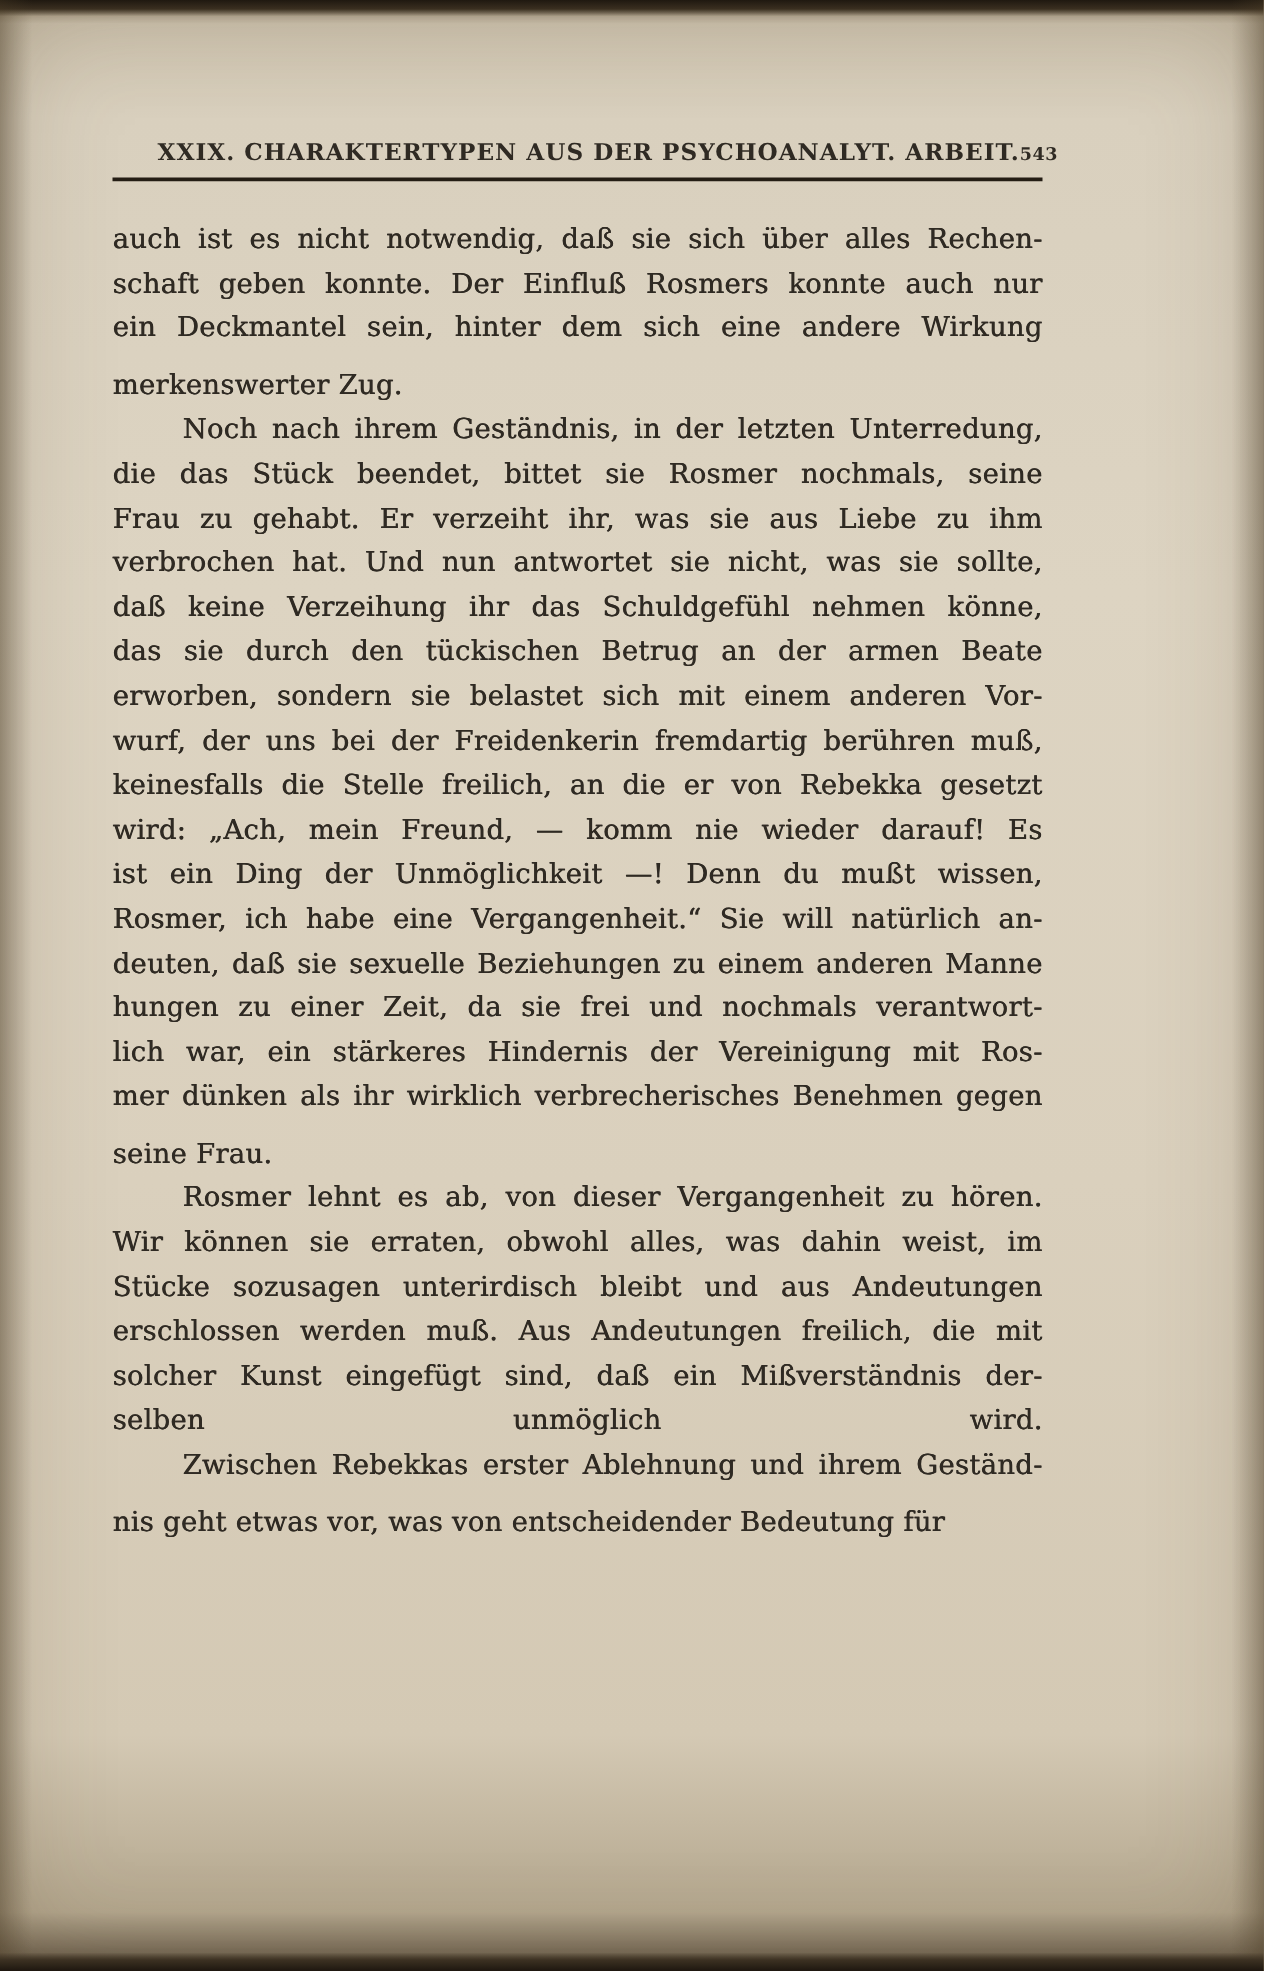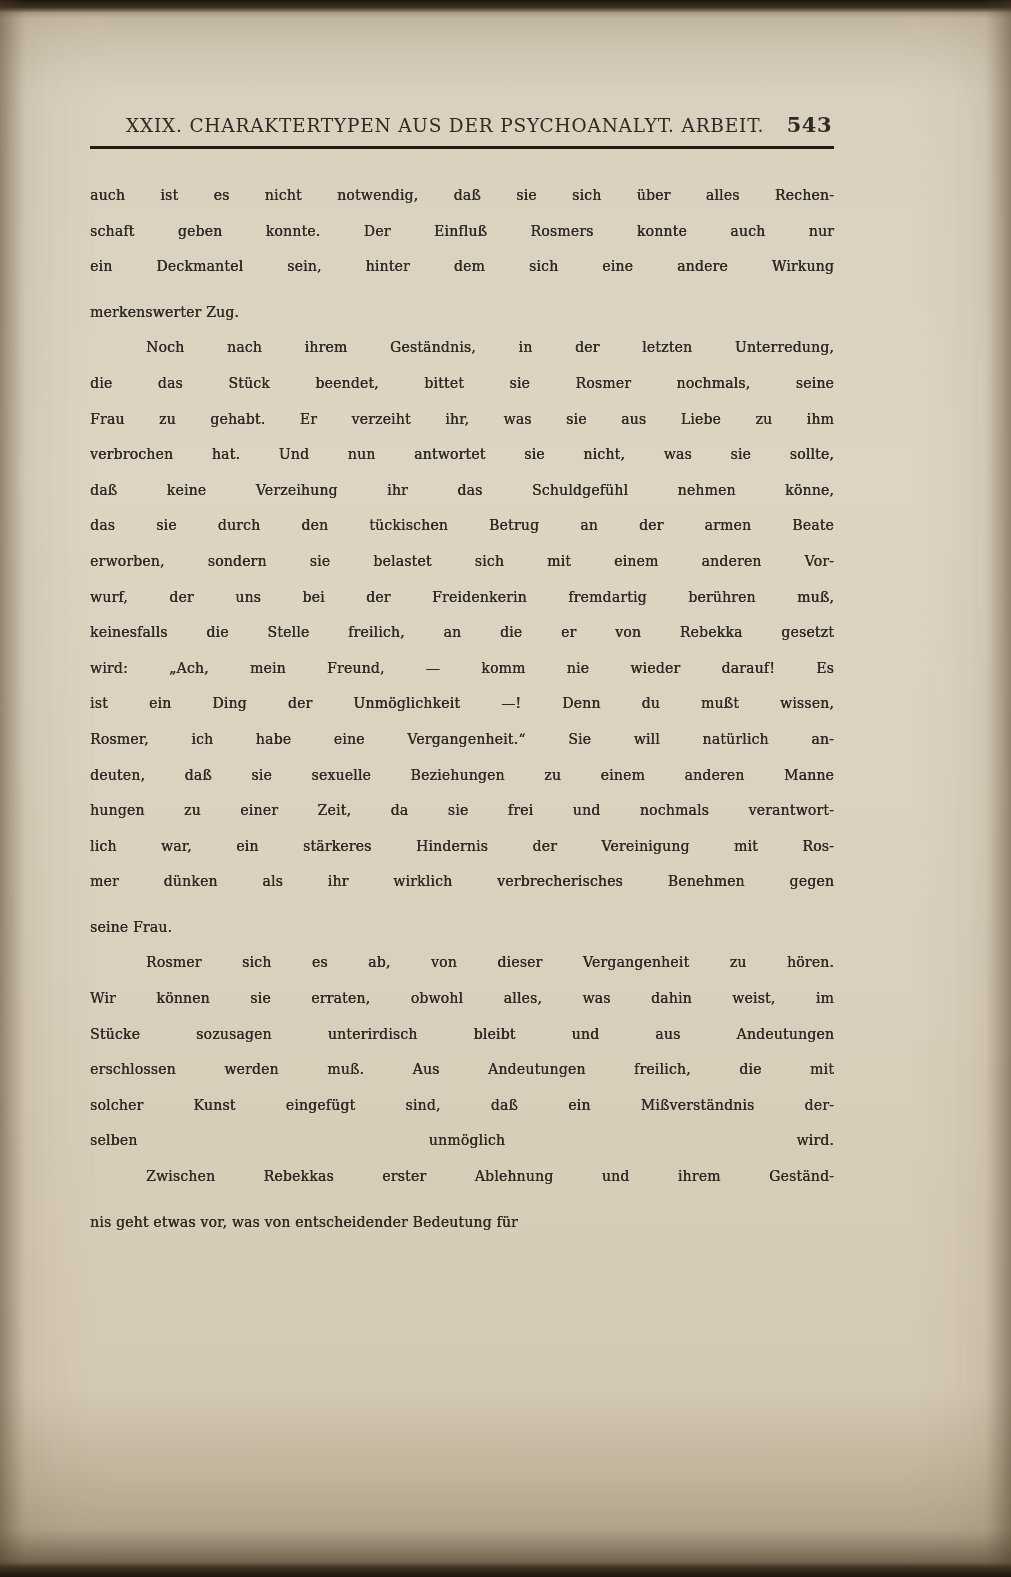--- a/index.html
+++ b/index.html
@@ -60,38 +60,38 @@
   }
   .running-head {
     display: flex;
     justify-content: space-between;
     align-items: baseline;
     padding-left: 36px;
     padding-right: 2px;
   }
   .running-head .title {
     font-size: 18.5px;
-    font-weight: 400;
+    font-weight: 700;
     letter-spacing: 0.8px;
     white-space: nowrap;
   }
   .running-head .pageno {
-    font-size: 21px;
+    font-size: 14px;
     font-weight: 700;
     letter-spacing: 0.5px;
   }
   .head-rule {
     margin-top: 9px;
     height: 3px;
     background: #241d14;
     border: 0;
   }
   .body-text {
     margin-top: 29px;
-    font-size: 14px;
+    font-size: 22px;
     line-height: 35.6px;
     letter-spacing: 0.2px;
     text-shadow: 0.35px 0 0 currentColor;
   }
   .line {
     text-align: justify;
     text-align-last: justify;
     -moz-text-align-last: justify;
   }
   .line.last {
@@ -133,21 +133,21 @@
         <div class="line">wurf, der uns bei der Freidenkerin fremdartig berühren muß,</div>
         <div class="line">keinesfalls die Stelle freilich, an die er von Rebekka gesetzt</div>
         <div class="line">wird: „Ach, mein Freund, — komm nie wieder darauf! Es</div>
         <div class="line">ist ein Ding der Unmöglichkeit —! Denn du mußt wissen,</div>
         <div class="line">Rosmer, ich habe eine Vergangenheit.“ Sie will natürlich an-</div>
         <div class="line">deuten, daß sie sexuelle Beziehungen zu einem anderen Manne</div>
         <div class="line">hungen zu einer Zeit, da sie frei und nochmals verantwort-</div>
         <div class="line">lich war, ein stärkeres Hindernis der Vereinigung mit Ros-</div>
         <div class="line">mer dünken als ihr wirklich verbrecherisches Benehmen gegen</div>
         <div class="line last">seine Frau.</div>
-        <div class="line indent">Rosmer sich es ab, von dieser Vergangenheit zu hören.</div>
+        <div class="line indent">Rosmer lehnt es ab, von dieser Vergangenheit zu hören.</div>
         <div class="line">Wir können sie erraten, obwohl alles, was dahin weist, im</div>
         <div class="line">Stücke sozusagen unterirdisch bleibt und aus Andeutungen</div>
         <div class="line">erschlossen werden muß. Aus Andeutungen freilich, die mit</div>
         <div class="line">solcher Kunst eingefügt sind, daß ein Mißverständnis der-</div>
         <div class="line">selben unmöglich wird.</div>
         <div class="line indent">Zwischen Rebekkas erster Ablehnung und ihrem Geständ-</div>
         <div class="line last">nis geht etwas vor, was von entscheidender Bedeutung für</div>
       </div>
   </div>
 

